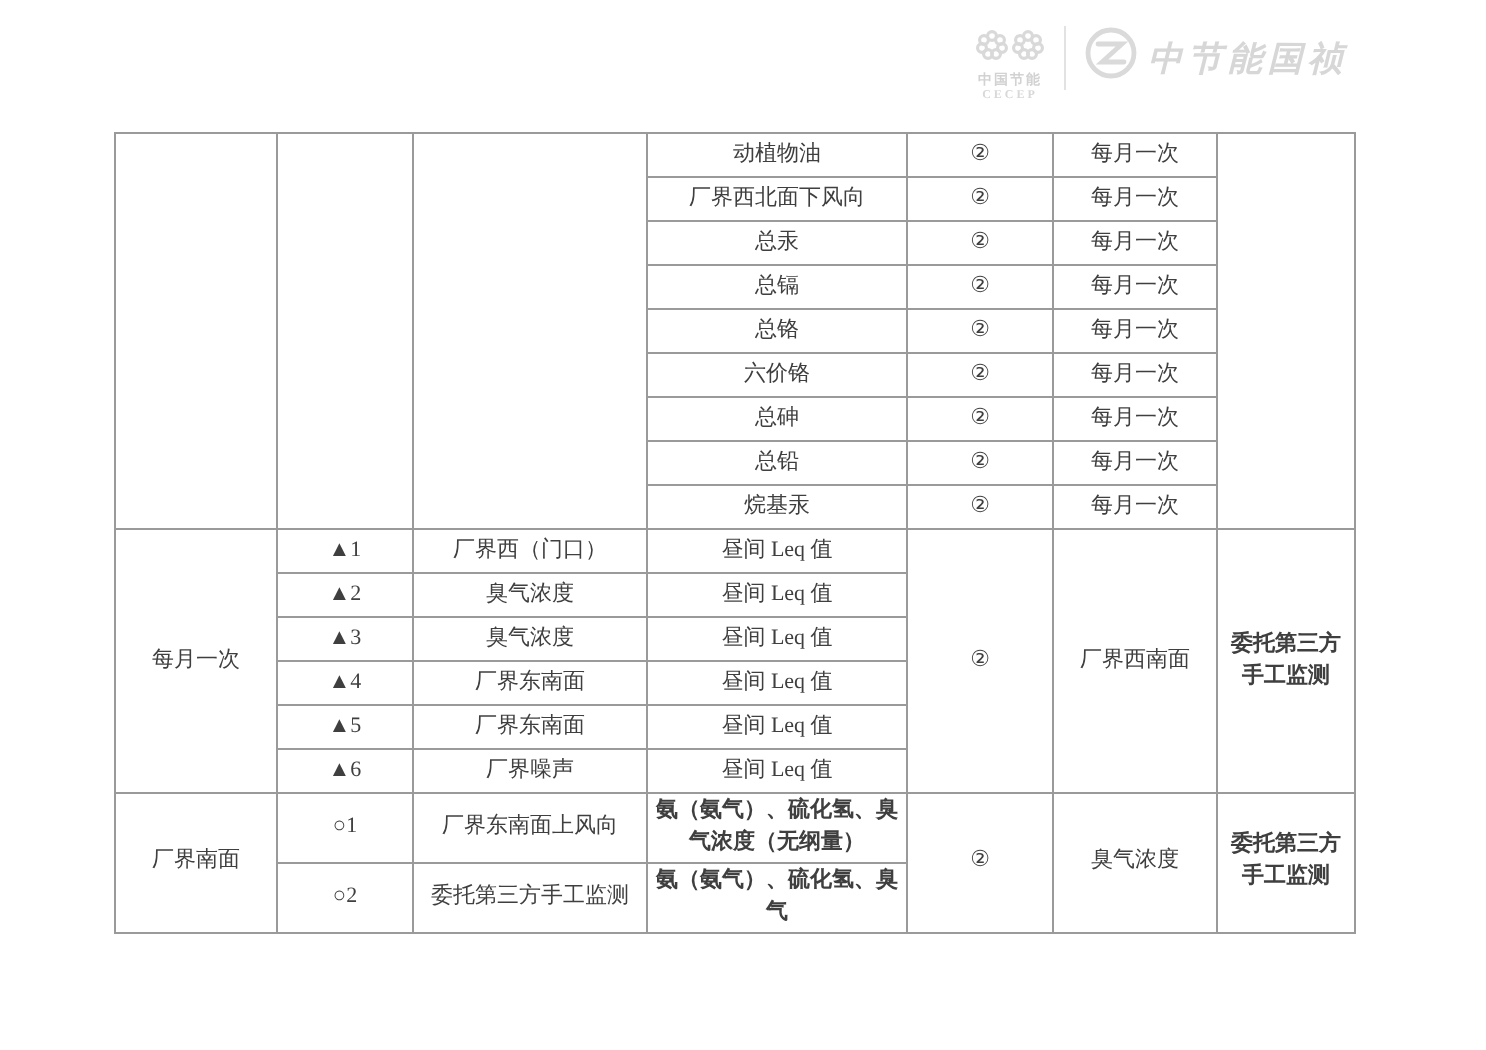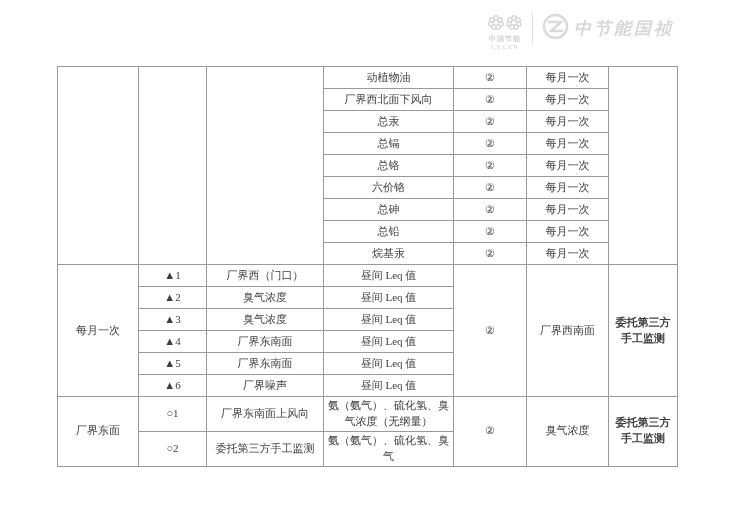--- a/index.html
+++ b/index.html
@@ -34,21 +34,21 @@
   table.monitor td{
     border:1px solid #9a9a9a;
     text-align:center;vertical-align:middle;
     padding:1px 3px;line-height:1.45;
     overflow:hidden;
   }
   table.monitor{border:1px solid #8a8a8a;}
   tr.r22{height:22px;}
   tr.r33{height:33px;}
   tr.r21{height:21px;}
-  td.left-text{text-align:left;padding-left:5px;}
+  td.left-text{text-align:left;padding-left:5px;font-weight:bold;}
   td.org{line-height:1.5;font-weight:bold;}
 </style>
 </head>
 <body>
 
 <div class="logo-block">
   <div class="logo-left">
     <span>
       <svg width="36" height="18" viewBox="0 0 36 18">
         <g fill="none" stroke="#d9d9d9" stroke-width="1.6">
@@ -179,21 +179,21 @@
     </tr>
     <tr class="r22">
       <td>▲6</td>
       <td>厂界噪声</td>
       <td>昼间 Leq 值</td>
     </tr>
   </tbody>
 
   <tbody>
     <tr class="r33">
-      <td rowspan="2">厂界东面</td>
+      <td rowspan="2">厂界南面</td>
       <td>○1</td>
       <td>厂界东南面上风向</td>
       <td class="left-text">氨（氨气）、硫化氢、臭气浓度（无纲量）</td>
       <td rowspan="2">②</td>
       <td rowspan="2">臭气浓度</td>
       <td rowspan="2" class="org">委托第三方手工监测</td>
     </tr>
     <tr class="r21">
       <td>○2</td>
       <td>委托第三方手工监测</td>

